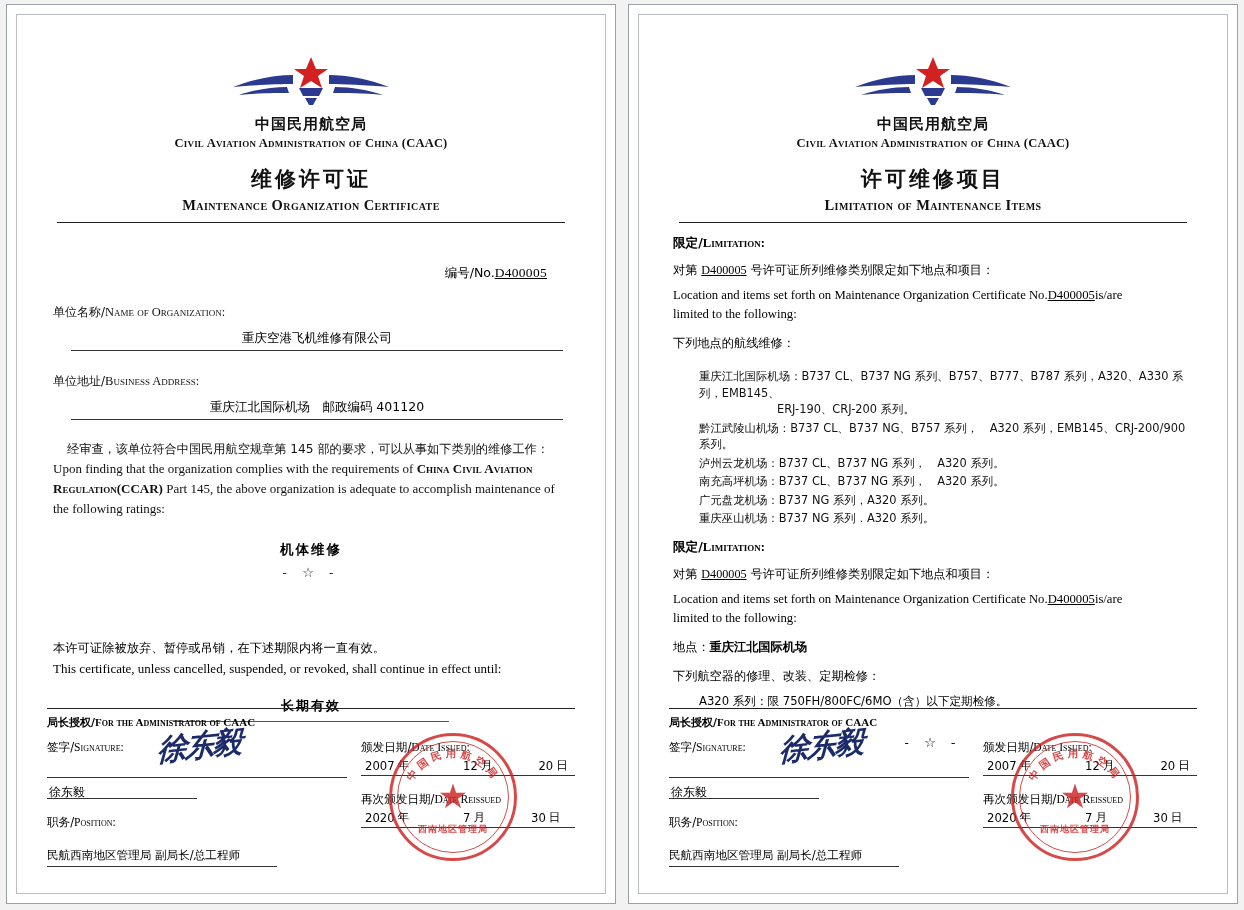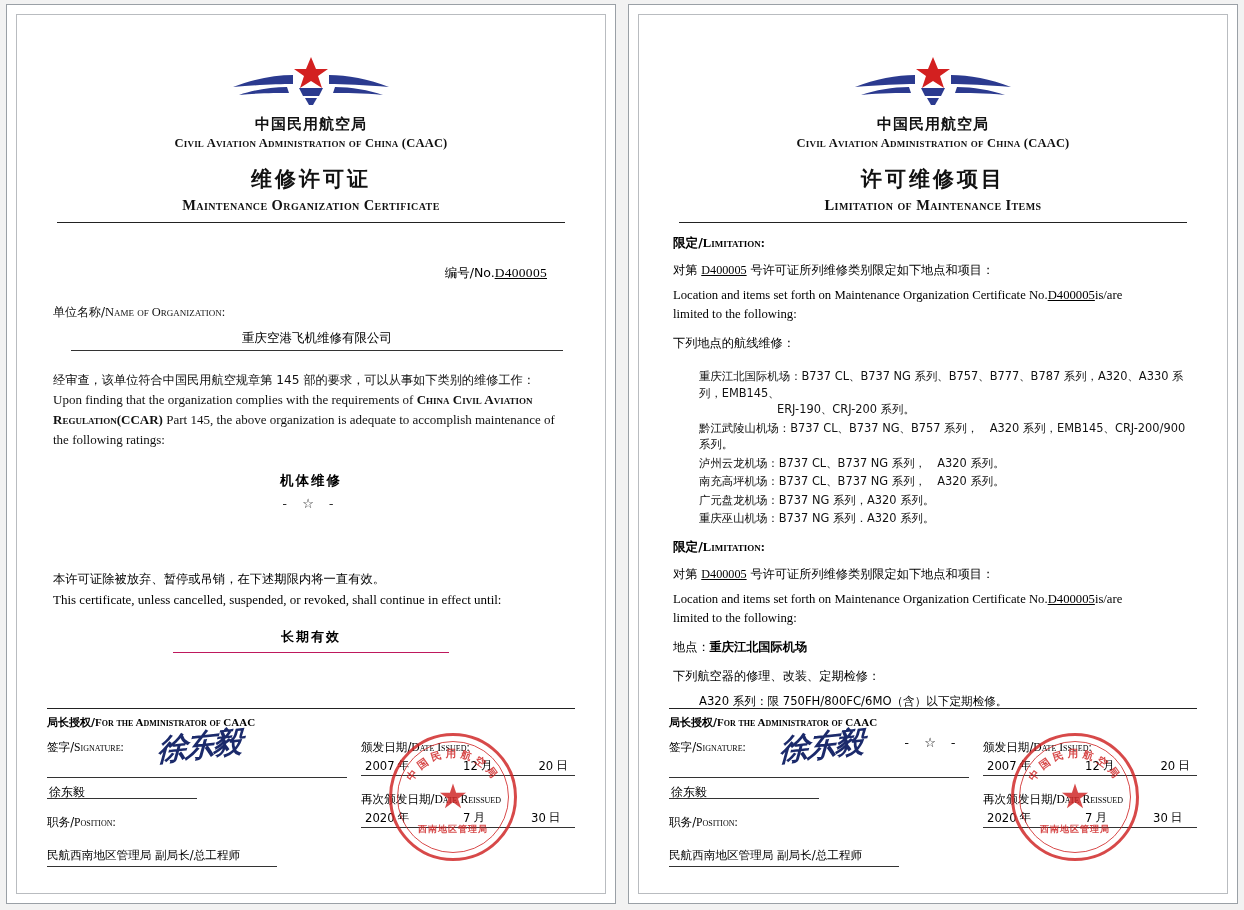--- a/index.html
+++ b/index.html
@@ -119,21 +119,21 @@
     border-bottom: 1px solid #333;
     margin: 0 6px 0 18px;
   }
   .para {
     margin-top: 20px;
     padding: 0 6px;
     font-size: 12.3px;
     line-height: 1.55;
     color: #111;
   }
-  .para .cn { font-family: "DejaVu Sans", sans-serif; font-size: 12.2px; }
+  .para .cn { font-family: "DejaVu Sans", sans-serif; font-size: 12.2px; margin-left: 14px; }
   .para .en {
     font-family: "Liberation Serif", serif;
     font-size: 13px;
   }
   .para .sc { font-variant: small-caps; font-weight: 700; }
   .rating {
     text-align: center;
     font-family: "DejaVu Sans", sans-serif;
     font-size: 13.5px;
     font-weight: 700;
@@ -367,20 +367,26 @@
         <span class="lbl">编号/No.</span><span class="val">D400005</span>
       </div>
 
       <div class="field">
         <div class="field-label">
           <span>单位名称/</span><span class="en">Name of Organization:</span>
         </div>
         <div class="field-value">重庆空港飞机维修有限公司</div>
       </div>
 
+      <div class="field">
+        <div class="field-label">
+          <span>单位地址/</span><span class="en">Business Address:</span>
+        </div>
+        <div class="field-value">重庆江北国际机场　邮政编码 401120</div>
+      </div>
 
       <div class="para">
         <div class="cn">经审查，该单位符合中国民用航空规章第 145 部的要求，可以从事如下类别的维修工作：</div>
         <div class="en">
           <span>Upon finding that the organization complies with the requirements of </span><span class="sc">China Civil Aviation</span>
           <span class="sc">Regulation(CCAR)</span><span> Part 145, the above organization is adequate to accomplish maintenance</span>
           <span>of the following ratings:</span>
         </div>
       </div>
 

